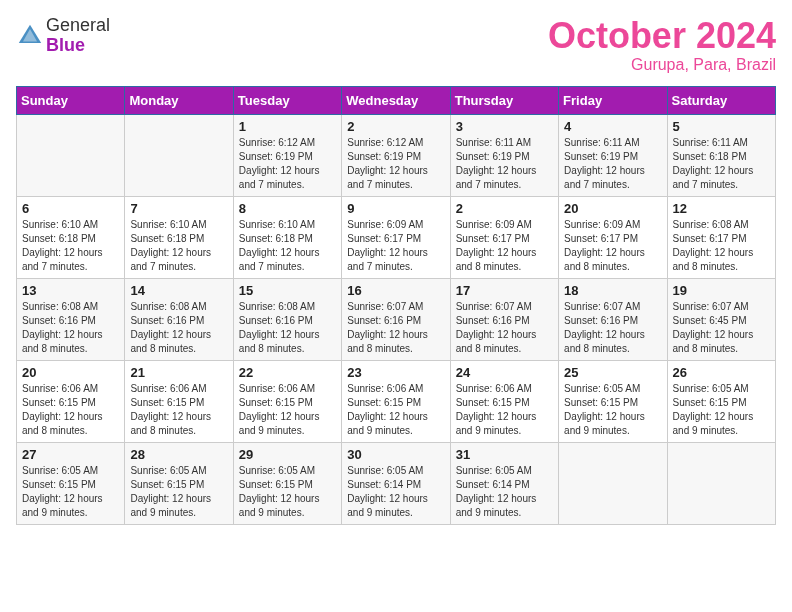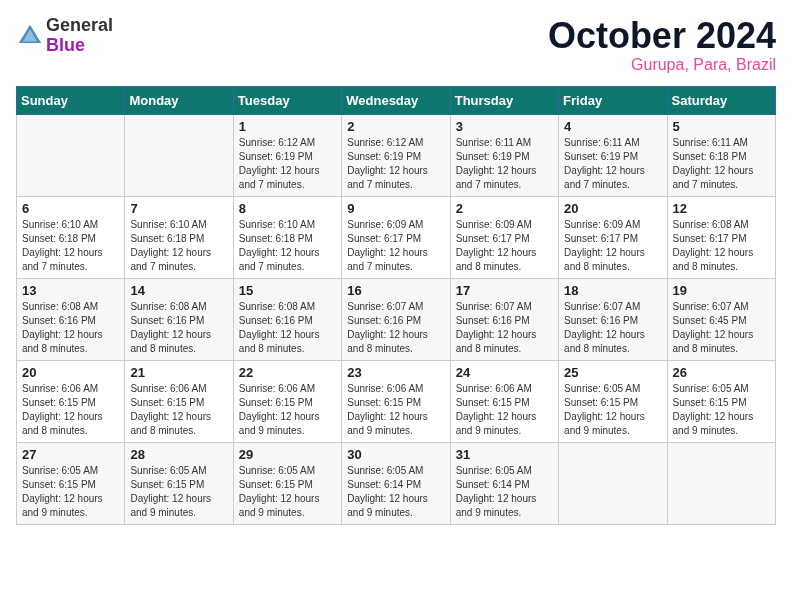--- a/index.html
+++ b/index.html
@@ -20,53 +20,53 @@
       display: flex;
       align-items: center;
     }
     .logo-text {
       display: flex;
       flex-direction: column;
       line-height: 1.1;
     }
     .logo-general {
       font-size: 18px;
-      font-weight: bold;
+      font-weight: normal;
       color: #333;
     }
     .logo-blue {
       font-size: 18px;
       font-weight: bold;
       color: #a21caf;
     }
     .logo-icon {
       width: 28px;
       height: 28px;
       margin-right: 2px;
     }
     .title-block {
       text-align: right;
     }
     .month-title {
       font-size: 36px;
       font-weight: bold;
-      color: #0f172a;
+      color: #ec4899;
       line-height: 1.1;
     }
     .location {
       font-size: 16px;
       color: #ec4899;
     }
     table {
       width: 100%;
       border-collapse: collapse;
       table-layout: fixed;
     }
     thead tr {
-      background-color: #0f766e;
+      background-color: #a21caf;
       color: #fff;
     }
     thead th {
       padding: 6px 4px;
       font-size: 13px;
       font-weight: bold;
       text-align: left;
       border: 1px solid #2d6aa3;
     }
     tbody tr {

